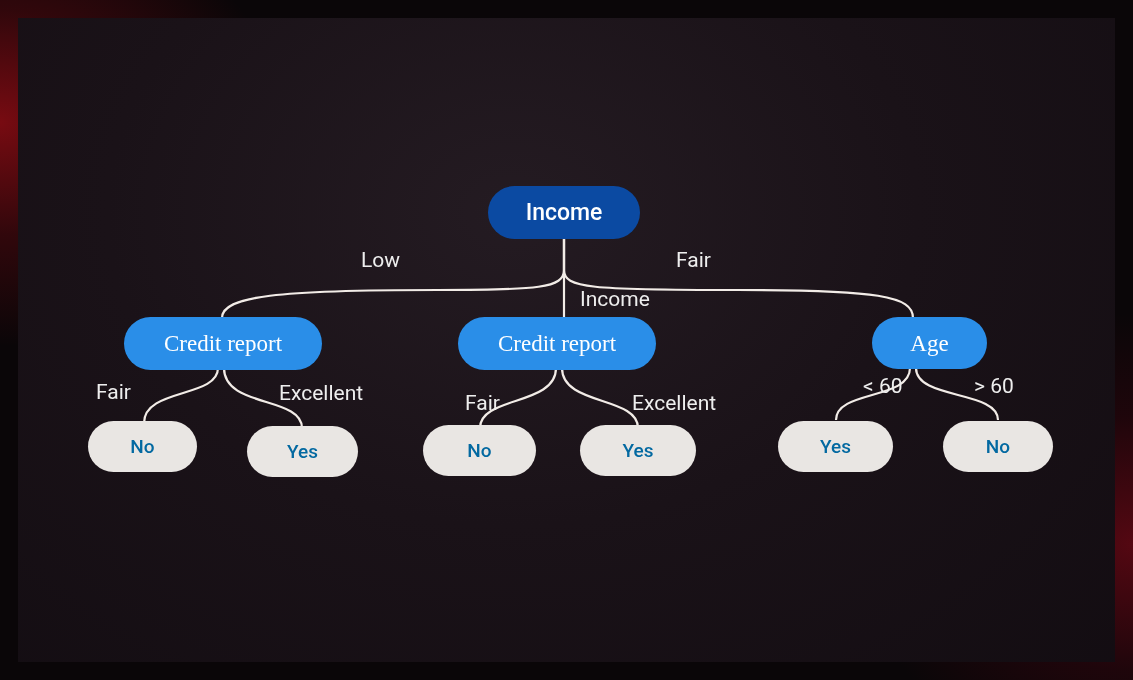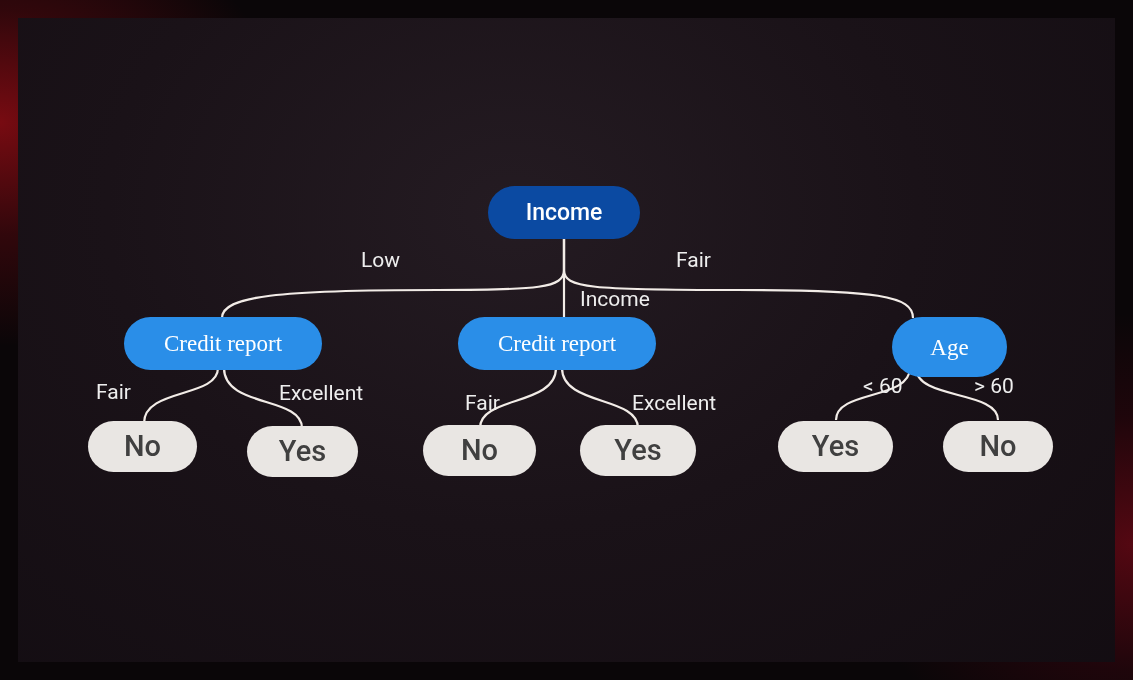--- a/index.html
+++ b/index.html
@@ -16,21 +16,21 @@
     overflow:hidden;
   }
   svg.lines{position:absolute;inset:0;width:100%;height:100%;}
   svg.lines path{stroke:#f2ece7;stroke-width:2.2;fill:none;}
   .node{
     position:absolute;display:flex;align-items:center;justify-content:center;
     border-radius:999px;font-weight:500;line-height:1;white-space:nowrap;
   }
   .root{background:#0b4aa2;color:#ffffff;font-size:23px;padding:0;}
   .mid {background:#2a8ee8;color:#ffffff;font-size:23px;font-family:Liberation Serif, serif;}
-  .leaf{background:#e9e6e3;color:#404040;font-size:29px;}
+  .leaf{background:#e9e6e3;color:#0369a1;font-size:19px;}
   .edge{
     position:absolute;color:#eee;font-size:21px;line-height:1;white-space:nowrap;
   }
 </style>
 </head>
 <body>
 
 <div class="outer">
   <div class="inner">
 
@@ -47,21 +47,21 @@
       <path d="M 544 350 C 544 388 620 378 620 410"></path>
 
       <path d="M 892 350 C 892 382 818 372 818 402"></path>
       <path d="M 898 350 C 898 382 980 372 980 402"></path>
     </svg>
 
     <div class="node root" style="left:470px;top:168px;width:152px;height:53px">Income</div>
 
     <div class="node mid" style="left:106px;top:299px;width:198px;height:53px">Credit report</div>
     <div class="node mid" style="left:440px;top:299px;width:198px;height:53px">Credit report</div>
-    <div class="node mid" style="left:874px;top:299px;width:115px;height:60px">Age</div>
+    <div class="node mid" style="left:854px;top:299px;width:115px;height:52px">Age</div>
 
     <div class="node leaf" style="left:70px;top:403px;width:109px;height:51px">No</div>
     <div class="node leaf" style="left:229px;top:408px;width:111px;height:51px">Yes</div>
     <div class="node leaf" style="left:405px;top:407px;width:113px;height:51px">No</div>
     <div class="node leaf" style="left:562px;top:407px;width:116px;height:51px">Yes</div>
     <div class="node leaf" style="left:760px;top:403px;width:115px;height:51px">Yes</div>
     <div class="node leaf" style="left:925px;top:403px;width:110px;height:51px">No</div>
 
     <div class="edge" style="left:343px;top:232px">Low</div>
     <div class="edge" style="left:562px;top:271px">Income</div>

